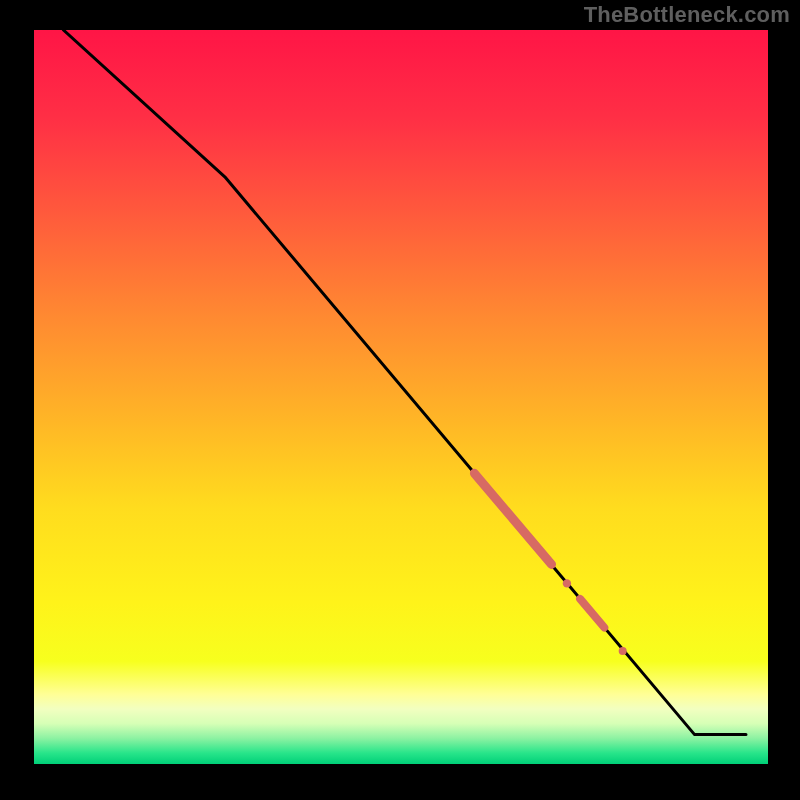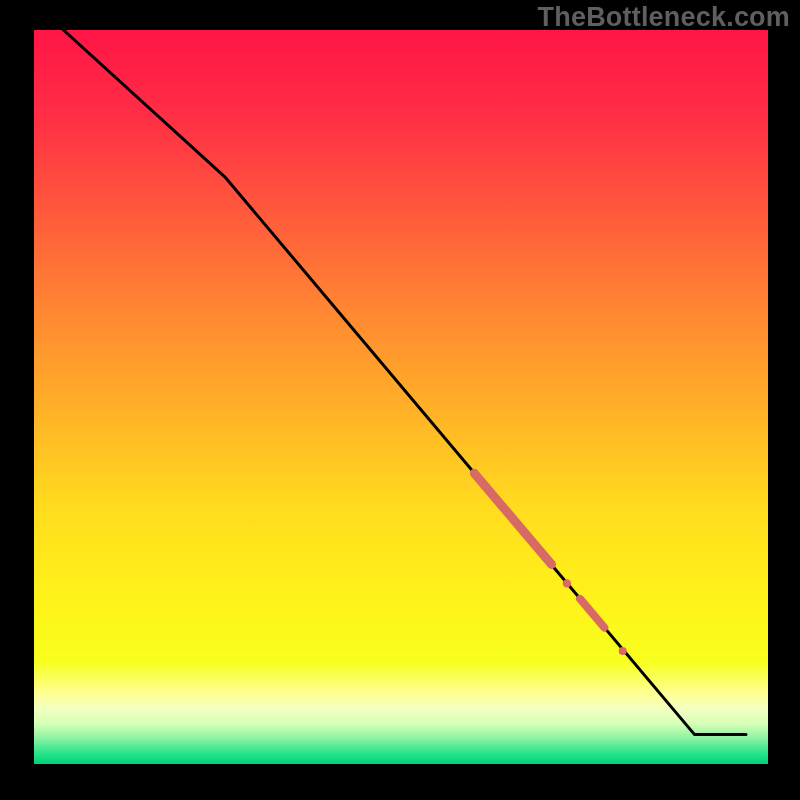--- a/index.html
+++ b/index.html
@@ -8,21 +8,21 @@
     width: 800px;
     height: 800px;
     background: #000000;
     position: relative;
   }
   .watermark {
     position: absolute;
     top: 2px;
     right: 10px;
     font-family: Arial, Helvetica, sans-serif;
-    font-size: 27px;
+    font-size: 22px;
     font-weight: bold;
     color: #5f5f5f;
     letter-spacing: 0.2px;
     user-select: none;
   }
   .plot-area {
     position: absolute;
     left: 34px;
     top: 30px;
     width: 734px;

